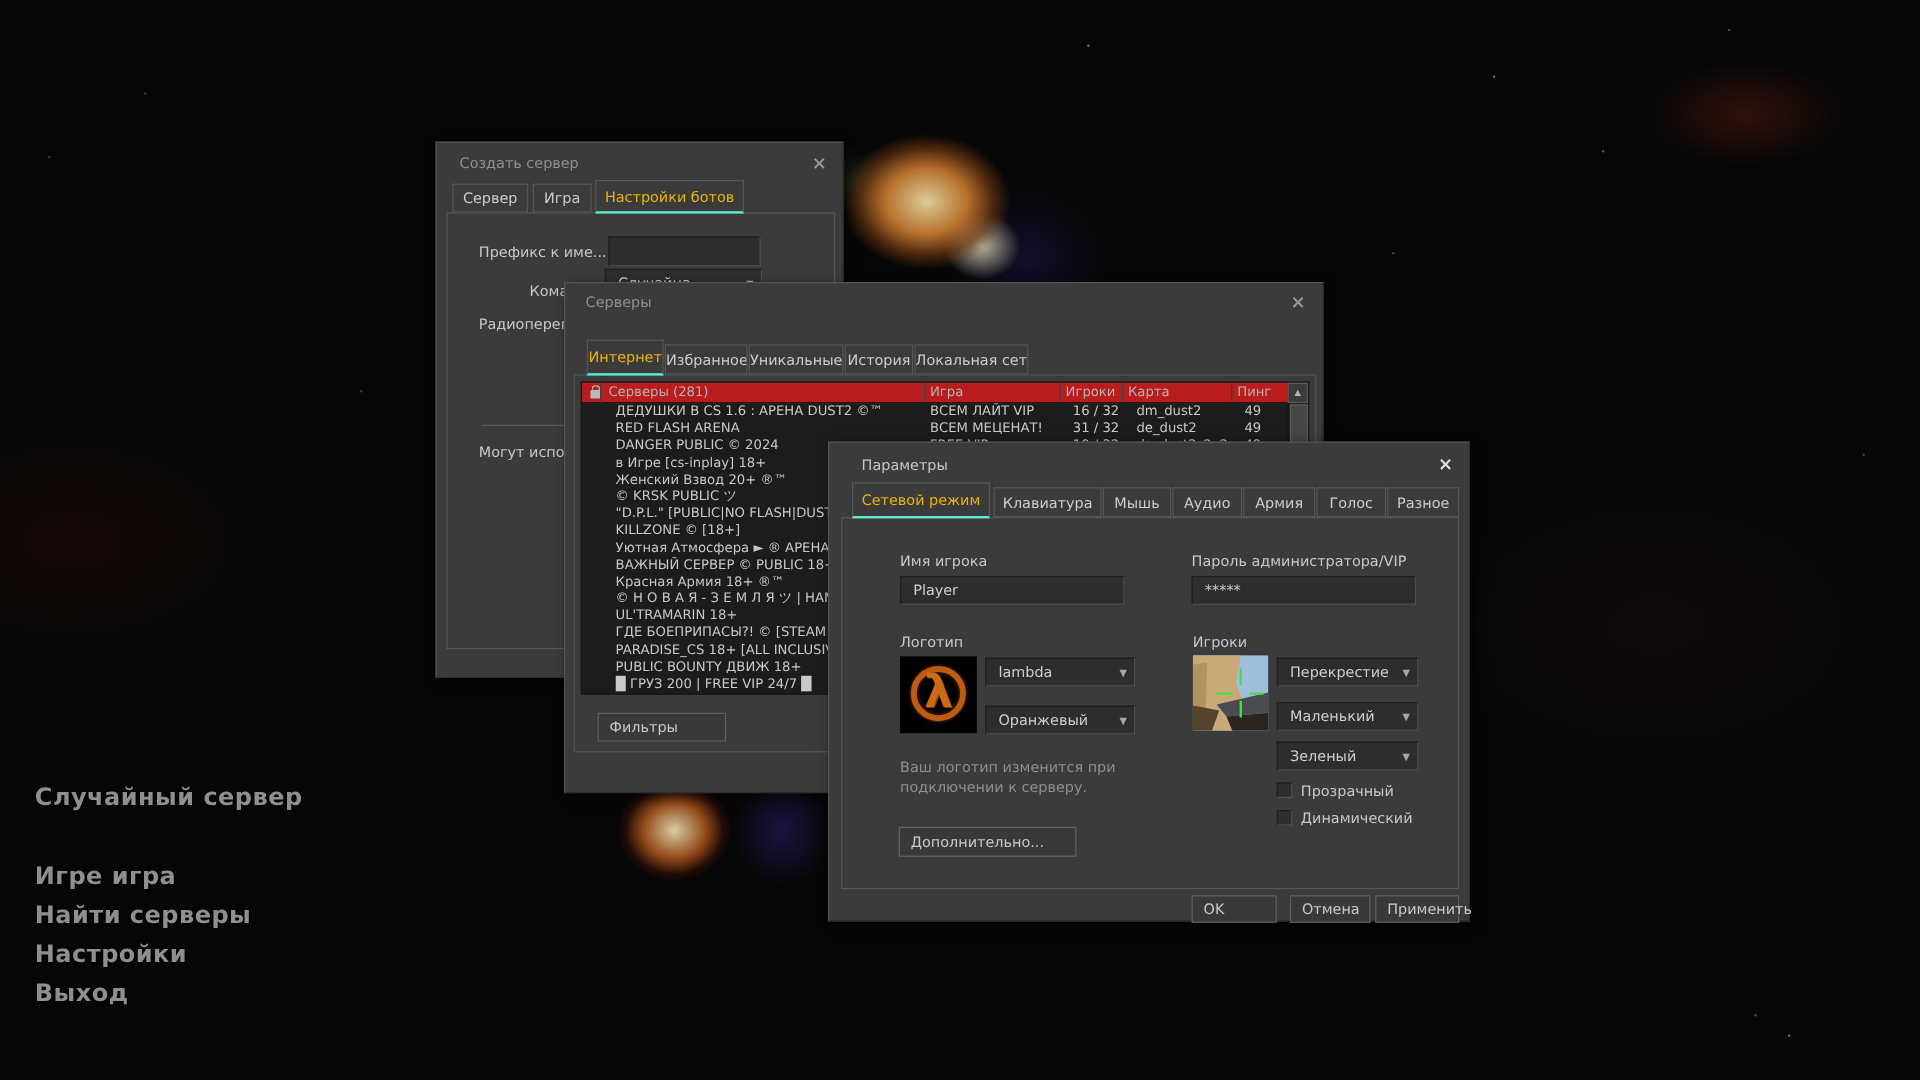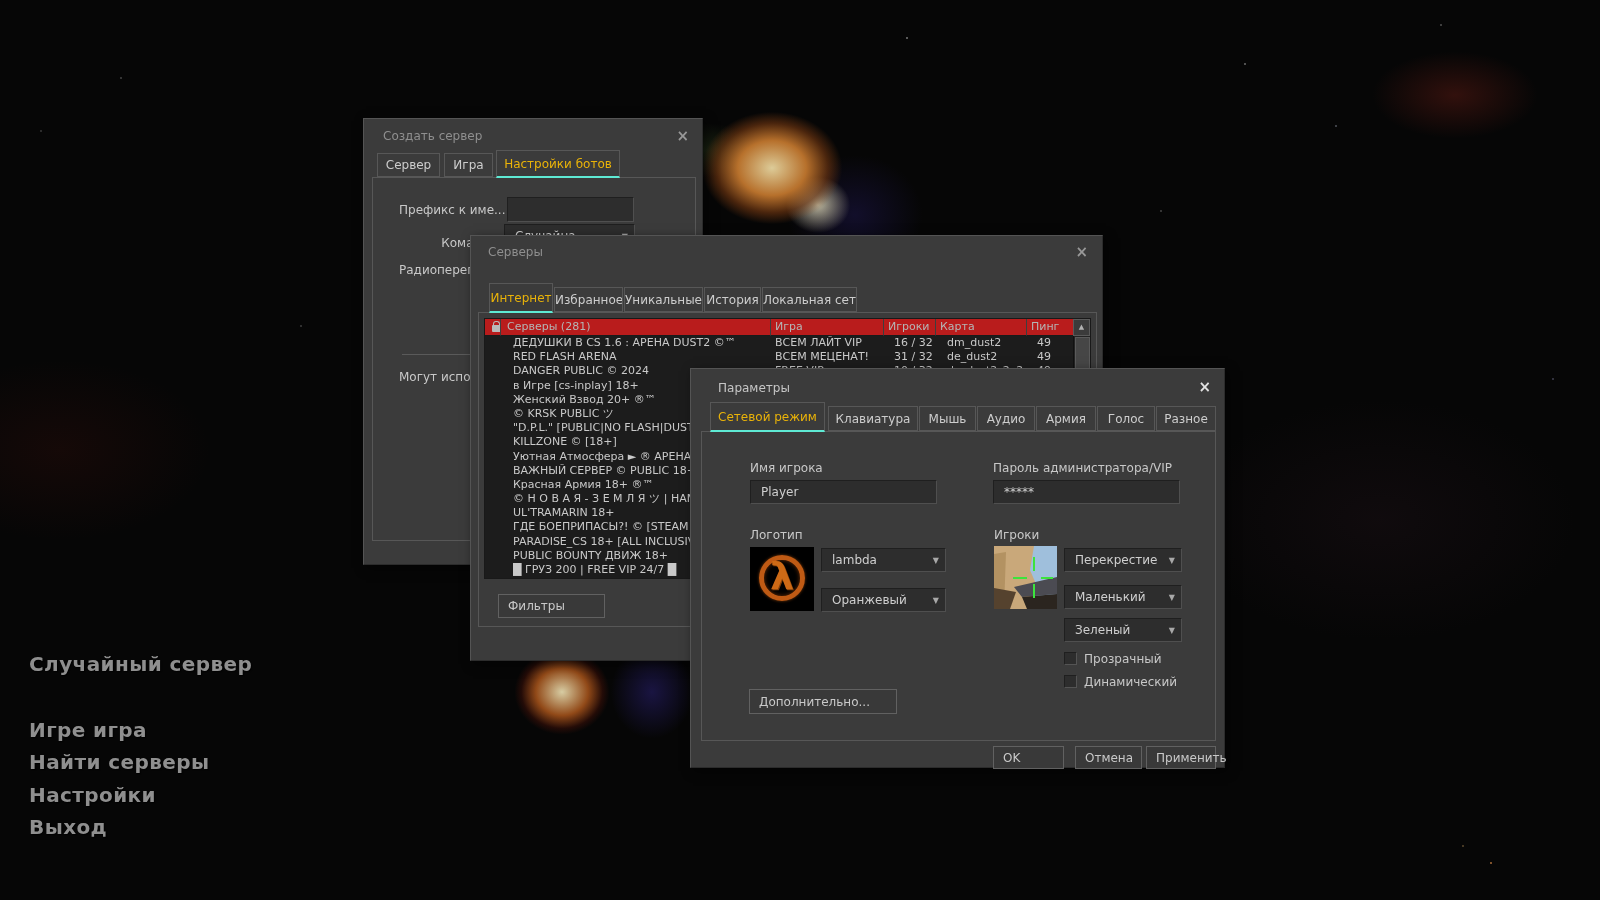--- a/index.html
+++ b/index.html
@@ -334,20 +334,21 @@
     <span class="logo-lambda">λ</span>
   </div>
   <div class="dd" style="left:130px; top:179px; width:125px; height:24px">
     <span class="txt">lambda</span>
     <span class="arr">▼</span>
   </div>
   <div class="dd" style="left:130px; top:219px; width:125px; height:24px">
     <span class="txt">Оранжевый</span>
     <span class="arr">▼</span>
   </div>
+  <div class="lbl" style="left:59px; top:262px; width:180px; white-space:normal; color:#8f8f8f; line-height:17px">Ваш логотип изменится при подключении к серверу.</div>
   <div class="btn" style="left:58px; top:320px; width:148px; height:25px">Дополнительно...</div>
 
   <div class="lbl" style="left:303px; top:159px">Игроки</div>
   <div class="xh-box" style="left:303px; top:177px">
     <svg width="63" height="63" viewBox="0 0 63 63">
       <rect x="0" y="0" width="63" height="63" fill="#9fbfdc"></rect>
       <polygon points="0,0 40,0 36,24 42,38 34,63 0,63" fill="#c9a87a"></polygon>
       <polygon points="0,8 12,6 10,63 0,63" fill="#b39262"></polygon>
       <polygon points="0,42 22,46 16,63 0,63" fill="#55422e"></polygon>
       <polygon points="20,41 63,31 63,48 28,51" fill="#4b4b52"></polygon>

